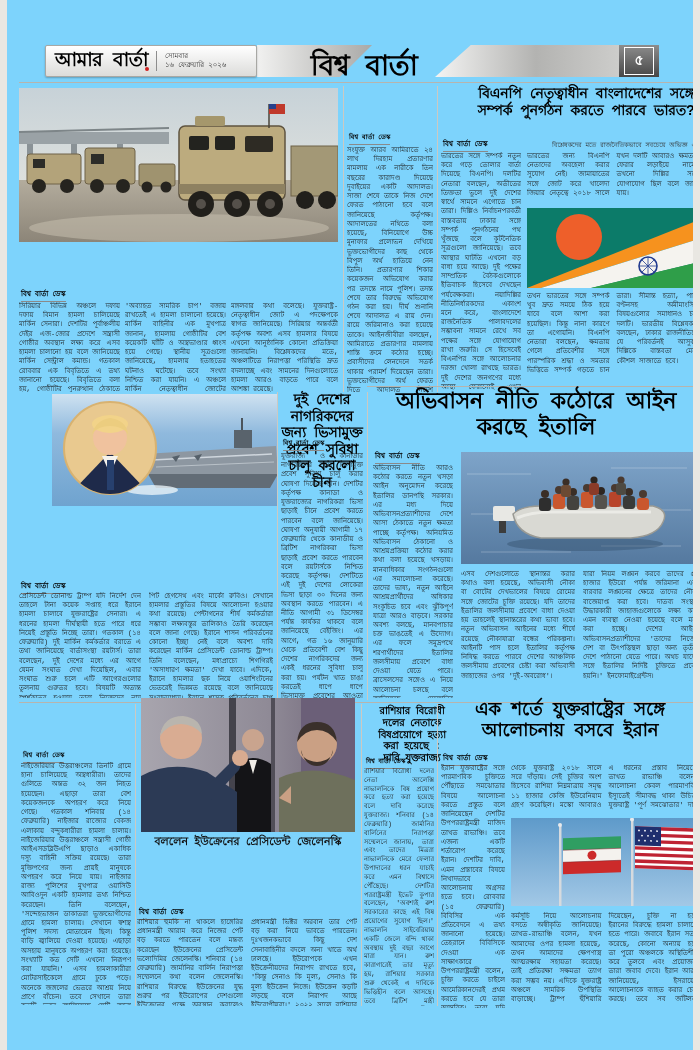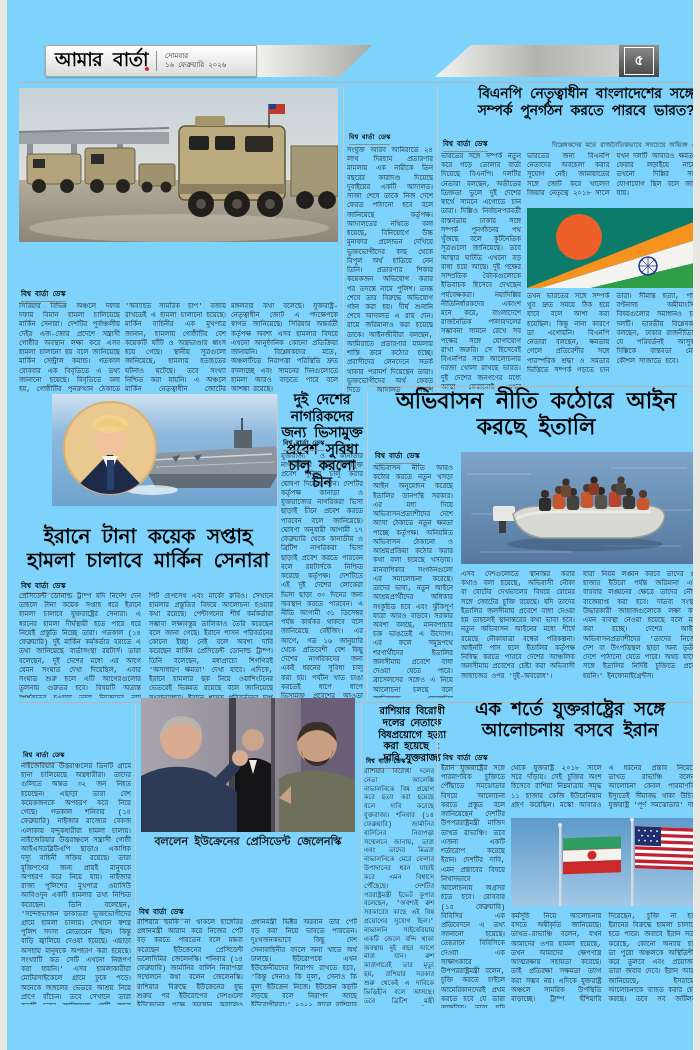--- a/index.html
+++ b/index.html
@@ -42,20 +42,21 @@
   <div class="mh-band" style="left:428px;width:224px;clip-path:polygon(16% 0,100% 0,100% 100%,0 100%);background:linear-gradient(90deg,#f4f4f3,#b3b3b1 45%,#d9d9d7);"></div>
   <div class="mh-logo">
     <span class="lg">আমার বার্তা</span>
     <span class="dot"></span>
     <span class="sep"></span>
     <span class="dt">
       <span style="display:block;">সোমবার</span>
       <span style="display:block;">১৬ ফেব্রুয়ারি ২০২৬</span>
     </span>
   </div>
+  <div class="mh-title">বিশ্ব বার্তা</div>
   <div class="mh-pagebox">
     <span class="inner">৫</span>
   </div>
   <div class="hrule" style="left:12px;top:82px;width:676px;"></div>
 
   <div class="photo" style="left:12px;top:88px;width:319px;height:154px;">
     <svg viewBox="0 0 319 154" preserveAspectRatio="none">
       <defs>
         <linearGradient id="sky1" x1="0" y1="0" x2="0" y2="1">
           <stop offset="0" stop-color="#c7d2d8"></stop>
@@ -171,21 +172,20 @@
       <g clip-path="url(#circ)">
         <polygon points="58,58 18,100 98,100" fill="#1e2a4a"></polygon>
         <polygon points="50,62 66,62 58,80" fill="#f5f2ec"></polygon>
         <rect x="55" y="66" width="7" height="30" fill="#27406e"></rect>
         <circle cx="58" cy="44" r="17" fill="#f0c29e"></circle>
         <ellipse cx="58" cy="30" rx="18" ry="9" fill="#f2d389"></ellipse>
         <path d="M40,40 Q44,26 58,24 Q74,26 76,40 Q70,32 58,32 Q46,32 40,40" fill="#eccd7f"></path>
       </g>
     </svg>
   </div>
-  <div class="headline" style="left:12px;top:526px;width:258px;font-size:20px;">ইরানে টানা কয়েক সপ্তাহ হামলা চালাবে মার্কিন সেনারা</div>
   <div class="byline" style="left:14px;top:580px;">বিশ্ব বার্তা ডেস্ক</div>
   <div class="body-txt" style="left:12px;top:592px;width:122px;height:106px;">প্রেসিডেন্ট ডোনাল্ড ট্রাম্প যদি নির্দেশ দেন তাহলে টানা কয়েক সপ্তাহ ধরে ইরানে হামলা চালাবে যুক্তরাষ্ট্রের সেনারা। এ ধরনের হামলা দীর্ঘস্থায়ী হতে পারে ধরে নিয়েই প্রস্তুতি নিচ্ছে তারা। গতকাল (১৪ ফেব্রুয়ারি) দুই মার্কিন কর্মকর্তার বরাতে এ তথ্য জানিয়েছে বার্তাসংস্থা রয়টার্স। তারা বলেছেন, দুই দেশের মধ্যে এর আগে যেমন সংঘাত দেখা দিয়েছিল, এবার সংঘাত শুরু হলে এটি আগেরগুলোর তুলনায় গুরুতর হবে। বিষয়টি অত্যন্ত স্পর্শকাতর হওয়ায় তারা নিজেদের নাম প্রকাশ করেননি। তবে হামলার এ পরিকল্পনা ঘিরে যুক্তরাষ্ট্র ও ইরানের মধ্যে চলা কূটনৈতিক আলোচনা ঝুঁকিতে পড়তে পারে বলে জানিয়েছে রয়টার্স। আগামী মঙ্গলবার জেনেভায় ইরানের প্রতিনিধিদের সঙ্গে বৈঠক করবেন ট্রাম্পের বিশেষ দূত।</div>
   <div class="body-txt" style="left:142px;top:592px;width:124px;height:106px;">পিট হেগসেথ এবং মার্কো রুবিও। সেখানে হামলার প্রস্তুতির বিষয়ে আলোচনা হওয়ার কথা রয়েছে। পেন্টাগনের শীর্ষ কর্মকর্তারা সম্ভাব্য লক্ষ্যবস্তুর তালিকাও তৈরি করেছেন বলে জানা গেছে। ইরানে শাসন পরিবর্তনের কোনো ইচ্ছা নেই বলে অবশ্য দাবি করেছেন মার্কিন প্রেসিডেন্ট ডোনাল্ড ট্রাম্প। তিনি বলেছেন, মধ্যপ্রাচ্যে শিগগিরই 'অসাধারণ ক্ষমতা' দেখা যাবে। এদিকে, ইরানে হামলার ছক নিয়ে ওয়াশিংটনের ভেতরেই ভিন্নমত রয়েছে বলে জানিয়েছে সংবাদমাধ্যম। ইরানে শাসক পরিবর্তনের চাপ কি না, সাংবাদিকদের এমন এক প্রশ্নের জবাবে ট্রাম্প বলেছেন, মনে হচ্ছে, এটিই সবচেয়ে জটিল বিষয়; যা ঘটতে পারে। তবে শাসকগোষ্ঠীর আচরণ না বদলালে কঠোর জবাব দেওয়া হবে জানিয়ে তিনি বলেছেন, 'তোমরা আছে।'</div>
 
   <div class="vrule" style="left:270px;top:392px;height:308px;"></div>
 
   <div class="headline" style="left:274px;top:392px;width:82px;font-size:14px;">দুই দেশের নাগরিকদের জন্য ভিসামুক্ত প্রবেশ সুবিধা চালু করলো চীন</div>
   <div class="byline" style="left:276px;top:438px;font-size:6.5px;">বিশ্ব বার্তা ডেস্ক</div>
   <div class="body-txt" style="left:274px;top:452px;width:82px;height:246px;">যুক্তরাজ্য ও কানাডার নাগরিকদের জন্য ভিসামুক্ত প্রবেশ সুবিধা চালু করার ঘোষণা দিয়েছে চীন। দেশটির কর্তৃপক্ষ কানাডা ও যুক্তরাজ্যের নাগরিকরা ভিসা ছাড়াই চীনে প্রবেশ করতে পারবেন বলে জানিয়েছে। ঘোষণা অনুযায়ী আগামী ১৭ ফেব্রুয়ারি থেকে কানাডীয় ও ব্রিটিশ নাগরিকরা ভিসা ছাড়াই প্রবেশ করতে পারবেন বলে রয়টার্সকে নিশ্চিত করেছে কর্তৃপক্ষ। দেশটিতে এই দুই দেশের লোকেরা ভিসা ছাড়া ৩০ দিনের জন্য অবস্থান করতে পারবেন। এ নীতি আগামী ৩১ ডিসেম্বর পর্যন্ত কার্যকর থাকবে বলে জানিয়েছে বেইজিং। এর আগে, গত ১৬ জানুয়ারি থেকে প্রতিবেশী বেশ কিছু দেশের নাগরিকদের জন্য একই ধরনের সুবিধা চালু করা হয়। পর্যটন খাত চাঙা করতেই ধাপে ধাপে ভিসামুক্ত প্রবেশের আওতা বাড়াচ্ছে দেশটি। পশ্চিমা ১৭টি দেশের পর্যটকরা এরই মধ্যে এ সুবিধা পাচ্ছেন বলে জানিয়েছে দেশটির পররাষ্ট্র মন্ত্রণালয়। কর্মকর্তারা বলছেন, বিদেশি নাগরিকদের জন্য ৩০ দিনের ভিসামুক্ত প্রবেশের পাশাপাশি পর্যটকসেবাও বাড়ানো হচ্ছে।</div>
 

